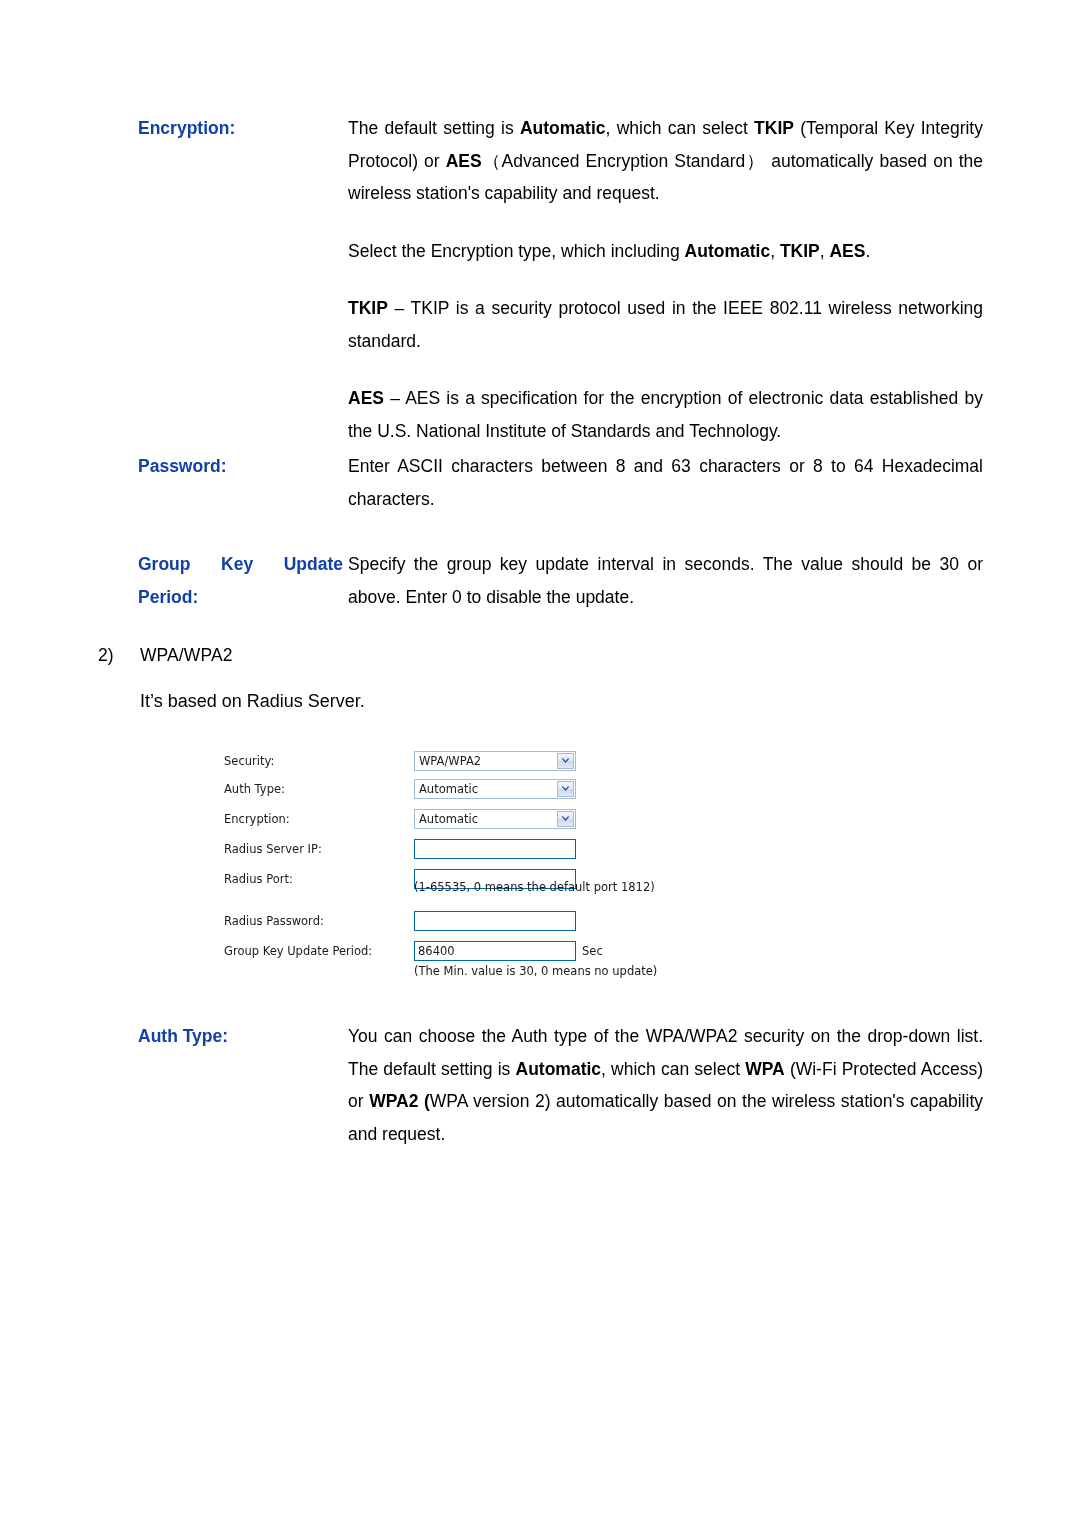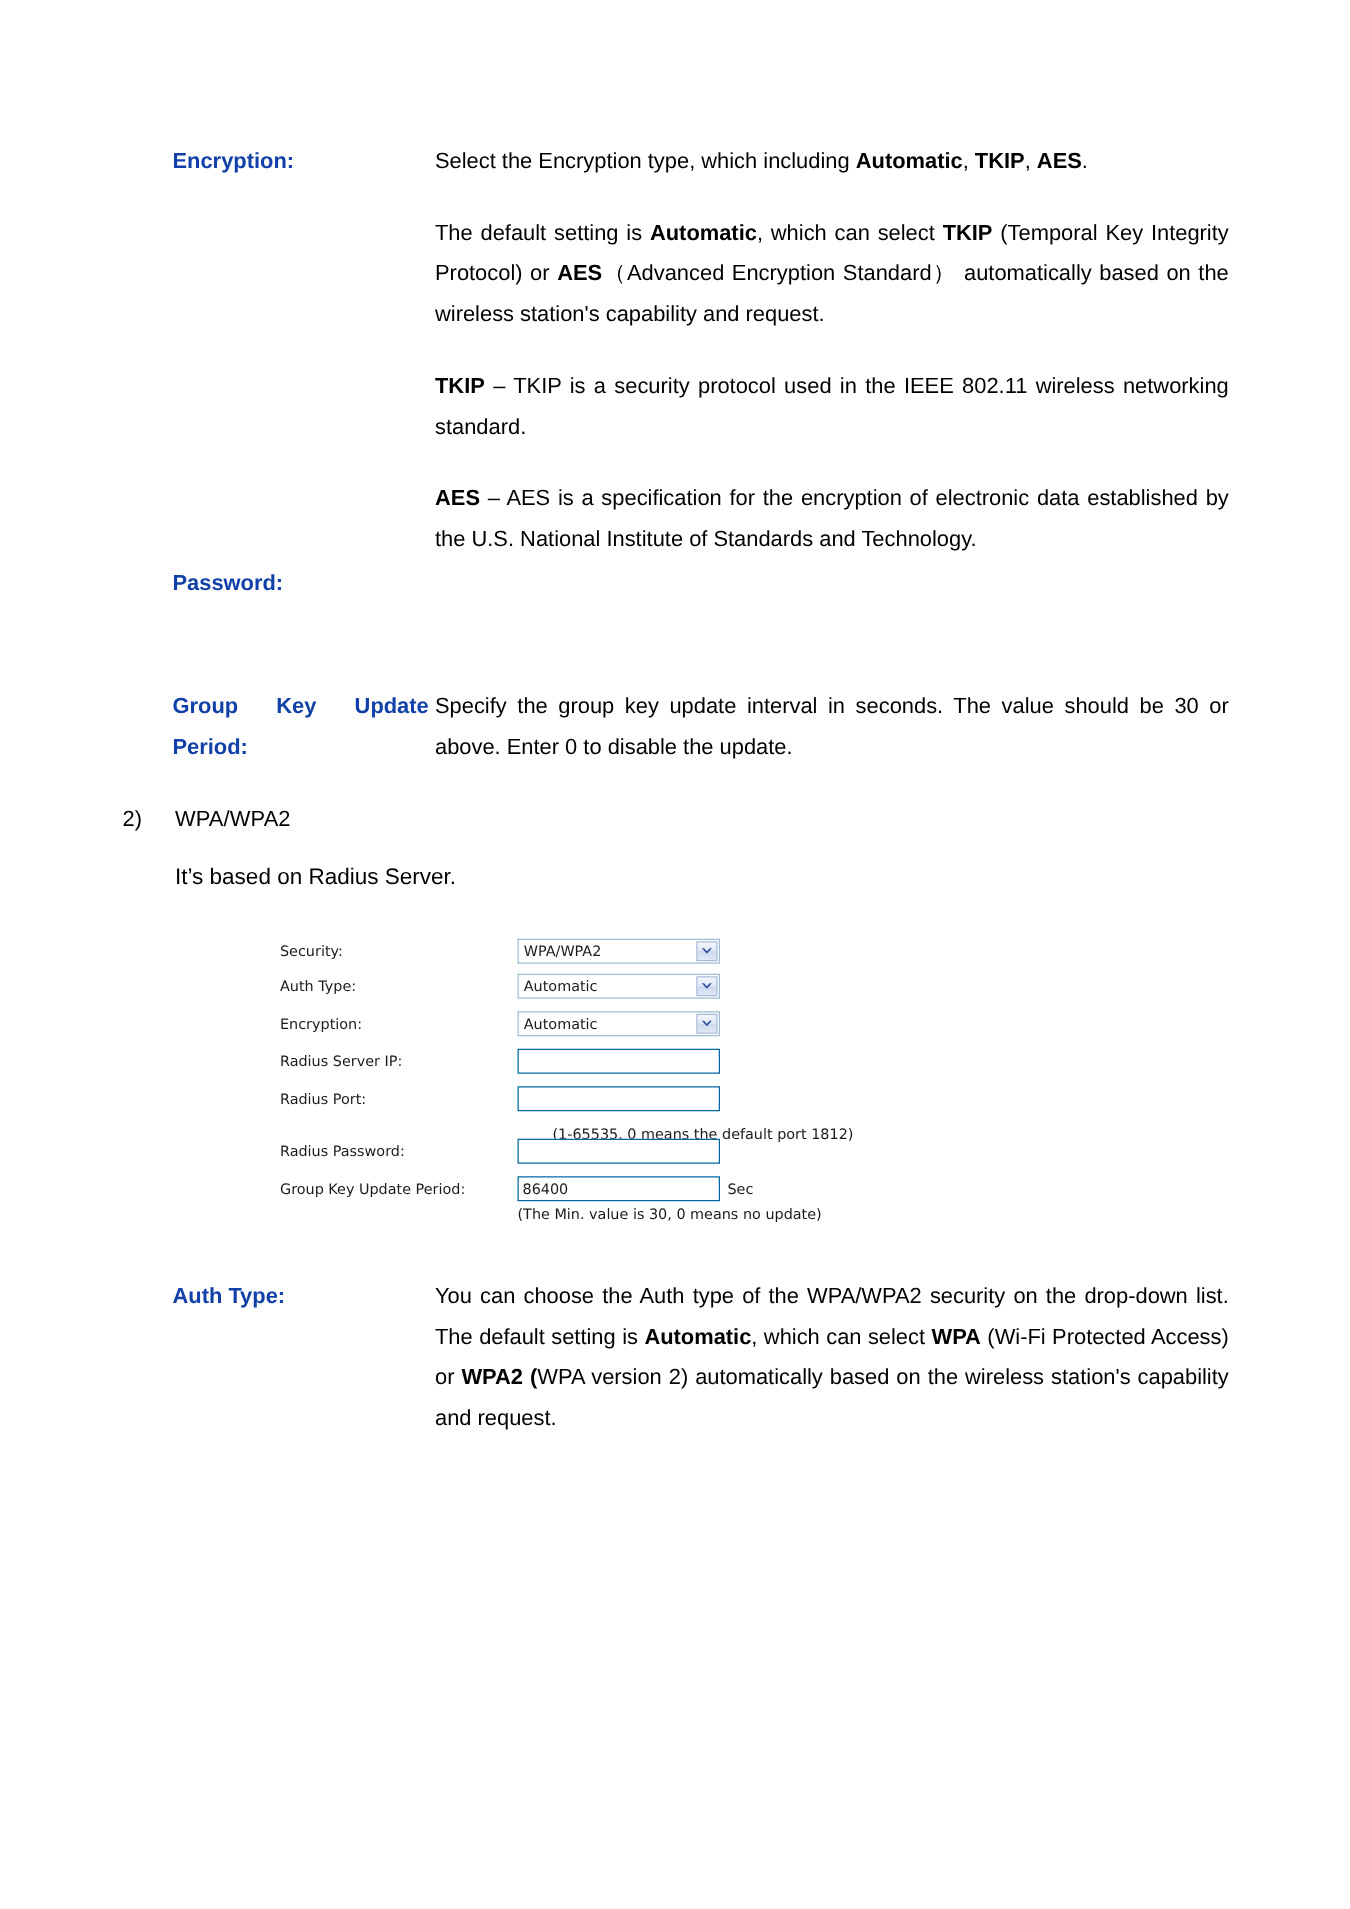--- a/index.html
+++ b/index.html
@@ -186,29 +186,32 @@
   }
 </style>
 </head>
 <body>
 
 <div class="page">
 
   <div class="defrow" style="top:112px;">
     <div class="deflabel">Encryption:</div>
     <div class="defbody">
+        <p><span>The default setting is </span><b>Automatic</b><span>, which can select </span><b>TKIP</b><span> (Temporal Key Integrity Protocol) or </span><b>AES</b><span>（Advanced Encryption Standard） automatically based on the wireless station's capability and request.</span></p>
         <p><span>Select the Encryption type, which including </span><b>Automatic</b><span>, </span><b>TKIP</b><span>, </span><b>AES</b><span>.</span></p>
-        <p><span>The default setting is </span><b>Automatic</b><span>, which can select </span><b>TKIP</b><span> (Temporal Key Integrity Protocol) or </span><b>AES</b><span>（Advanced Encryption Standard） automatically based on the wireless station's capability and request.</span></p>
         <p><b>TKIP</b><span> – TKIP is a security protocol used in the IEEE 802.11 wireless networking standard.</span></p>
         <p><b>AES</b><span> – AES is a specification for the encryption of electronic data established by the U.S. National Institute of Standards and Technology.</span></p>
       </div>
   </div>
 
   <div class="defrow" style="top:450px;">
     <div class="deflabel">Password:</div>
+    <div class="defbody">
+        <p><span>Enter ASCII characters between 8 and 63 characters or 8 to 64 Hexadecimal characters.</span></p>
+      </div>
   </div>
 
   <div class="defrow" style="top:548px;">
     <div class="deflabel spread">
       <span class="ln">Group Key Update</span>
       <span class="ln last">Period:</span>
     </div>
     <div class="defbody">
         <p><span>Specify the group key update interval in seconds. The value should be 30 or above. Enter 0 to disable the update.</span></p>
       </div>
@@ -274,21 +277,21 @@
     </div>
 
     <div class="shot-row" style="top:130px;">
       <span class="shot-label">Radius Port:</span>
       <div class="shot-field">
         <div class="txt">
           <span class="val"></span>
         </div>
       </div>
     </div>
-    <span class="hint" style="top:160px;margin-left:28px;">(1-65535, 0 means the default port 1812)</span>
+    <span class="hint" style="top:140px;">(1-65535, 0 means the default port 1812)</span>
 
     <div class="shot-row" style="top:172px;">
       <span class="shot-label">Radius Password:</span>
       <div class="shot-field">
         <div class="txt">
           <span class="val"></span>
         </div>
       </div>
     </div>
 

